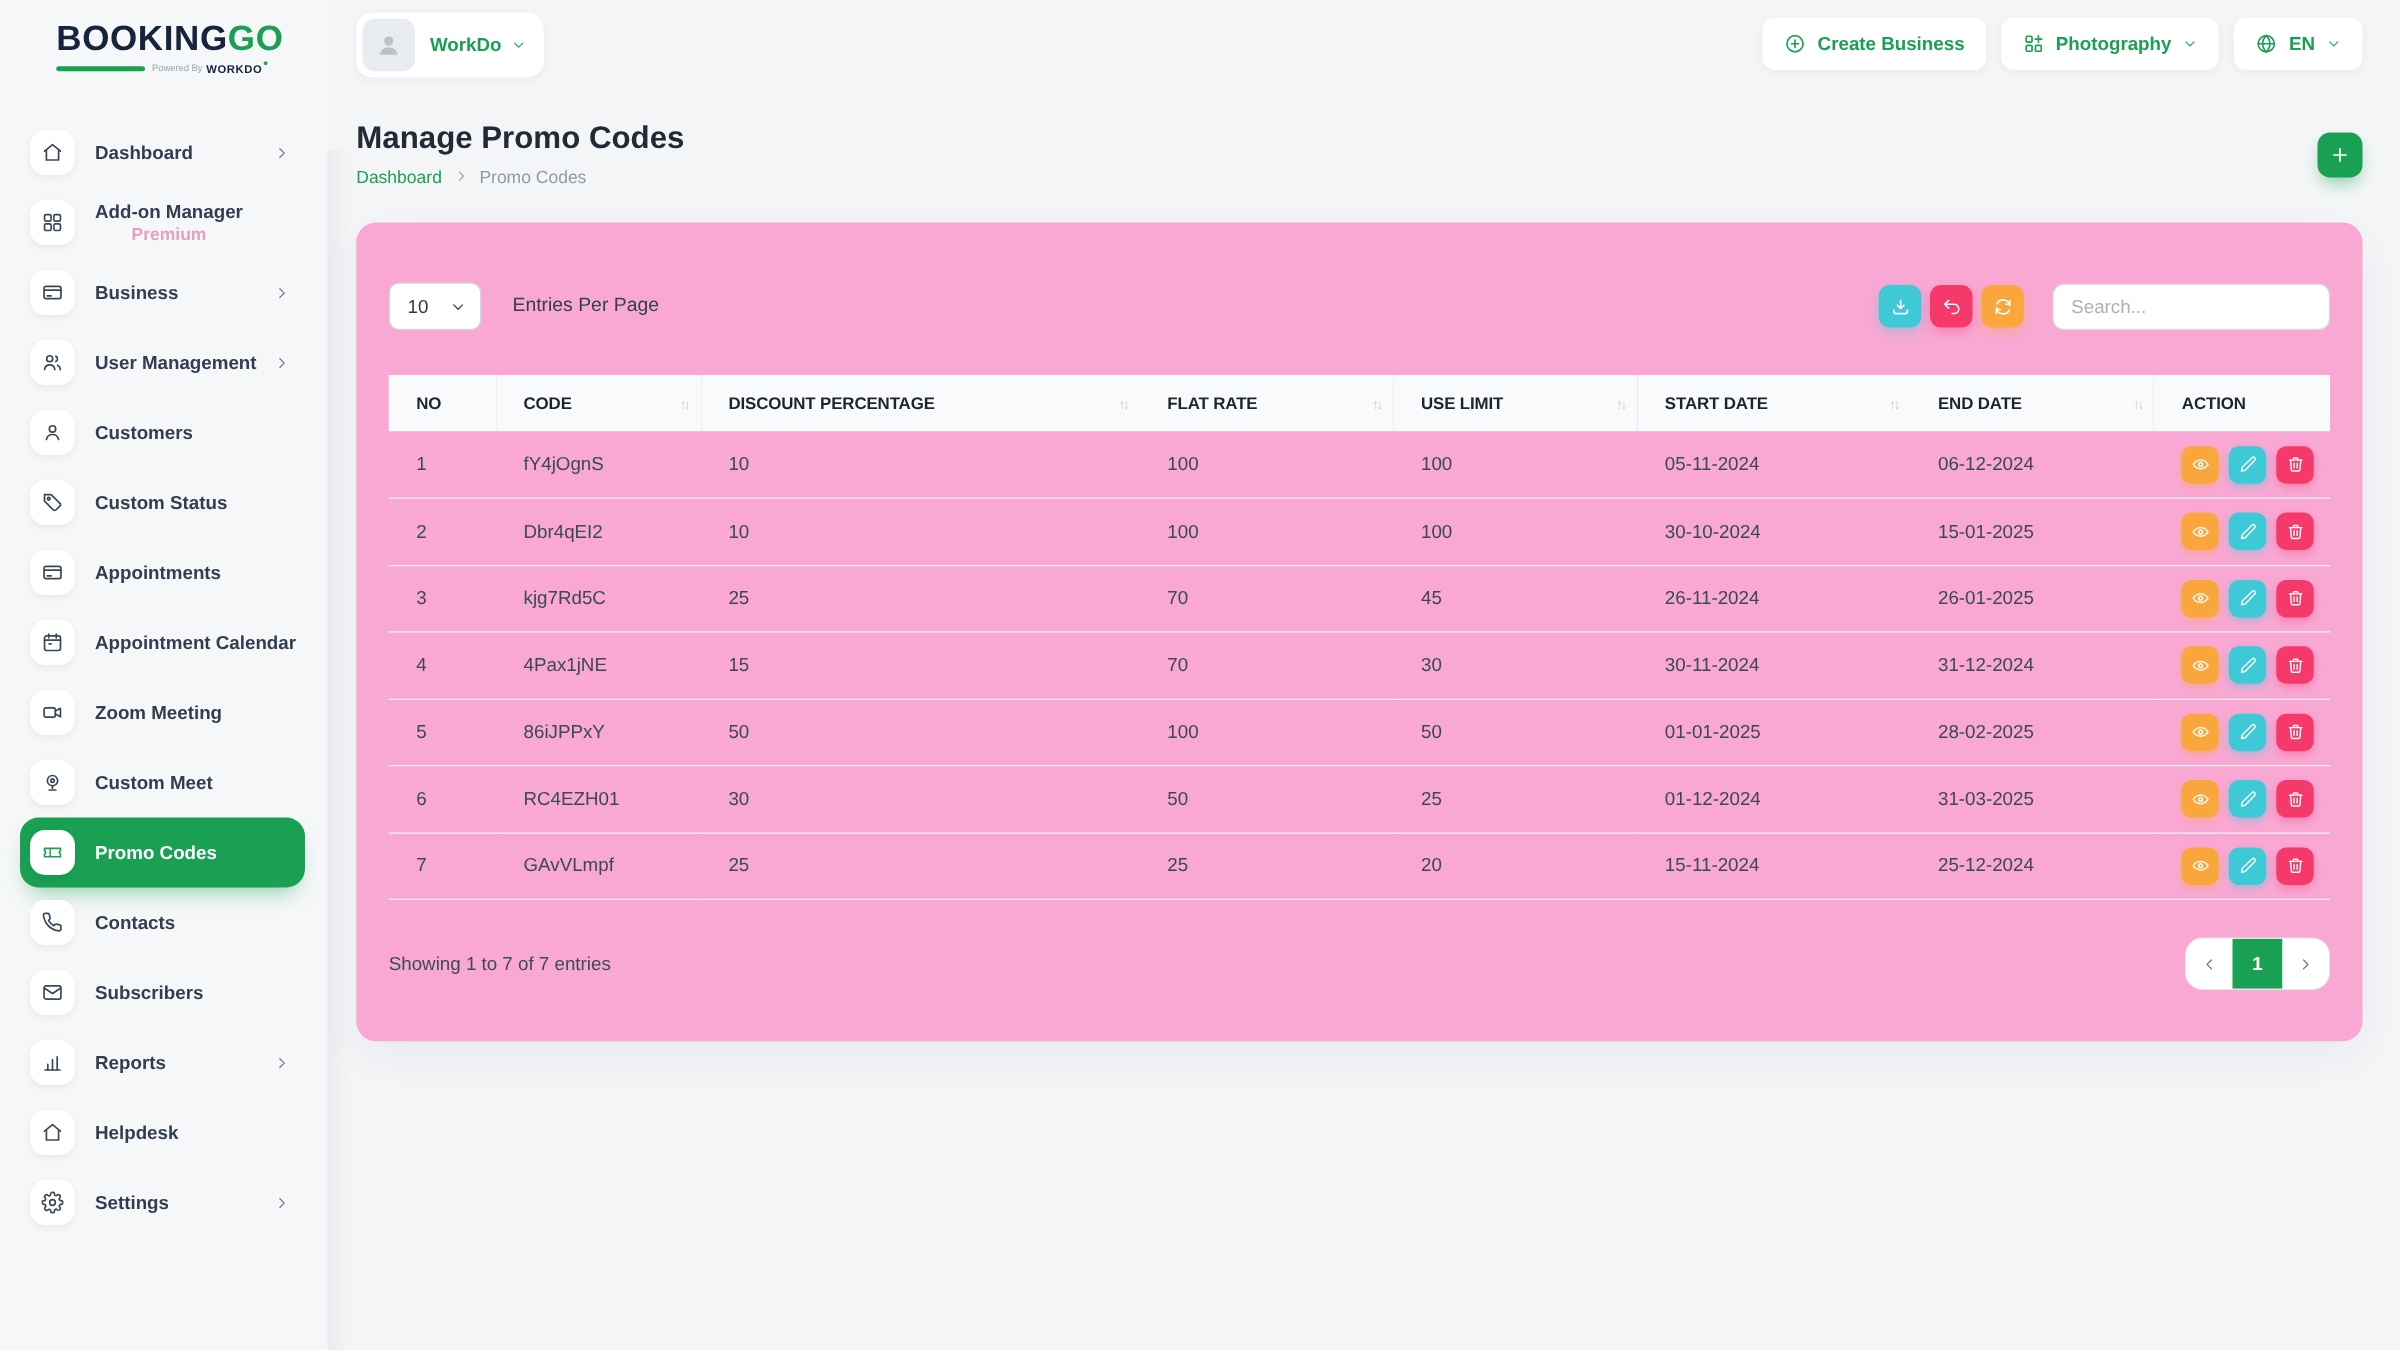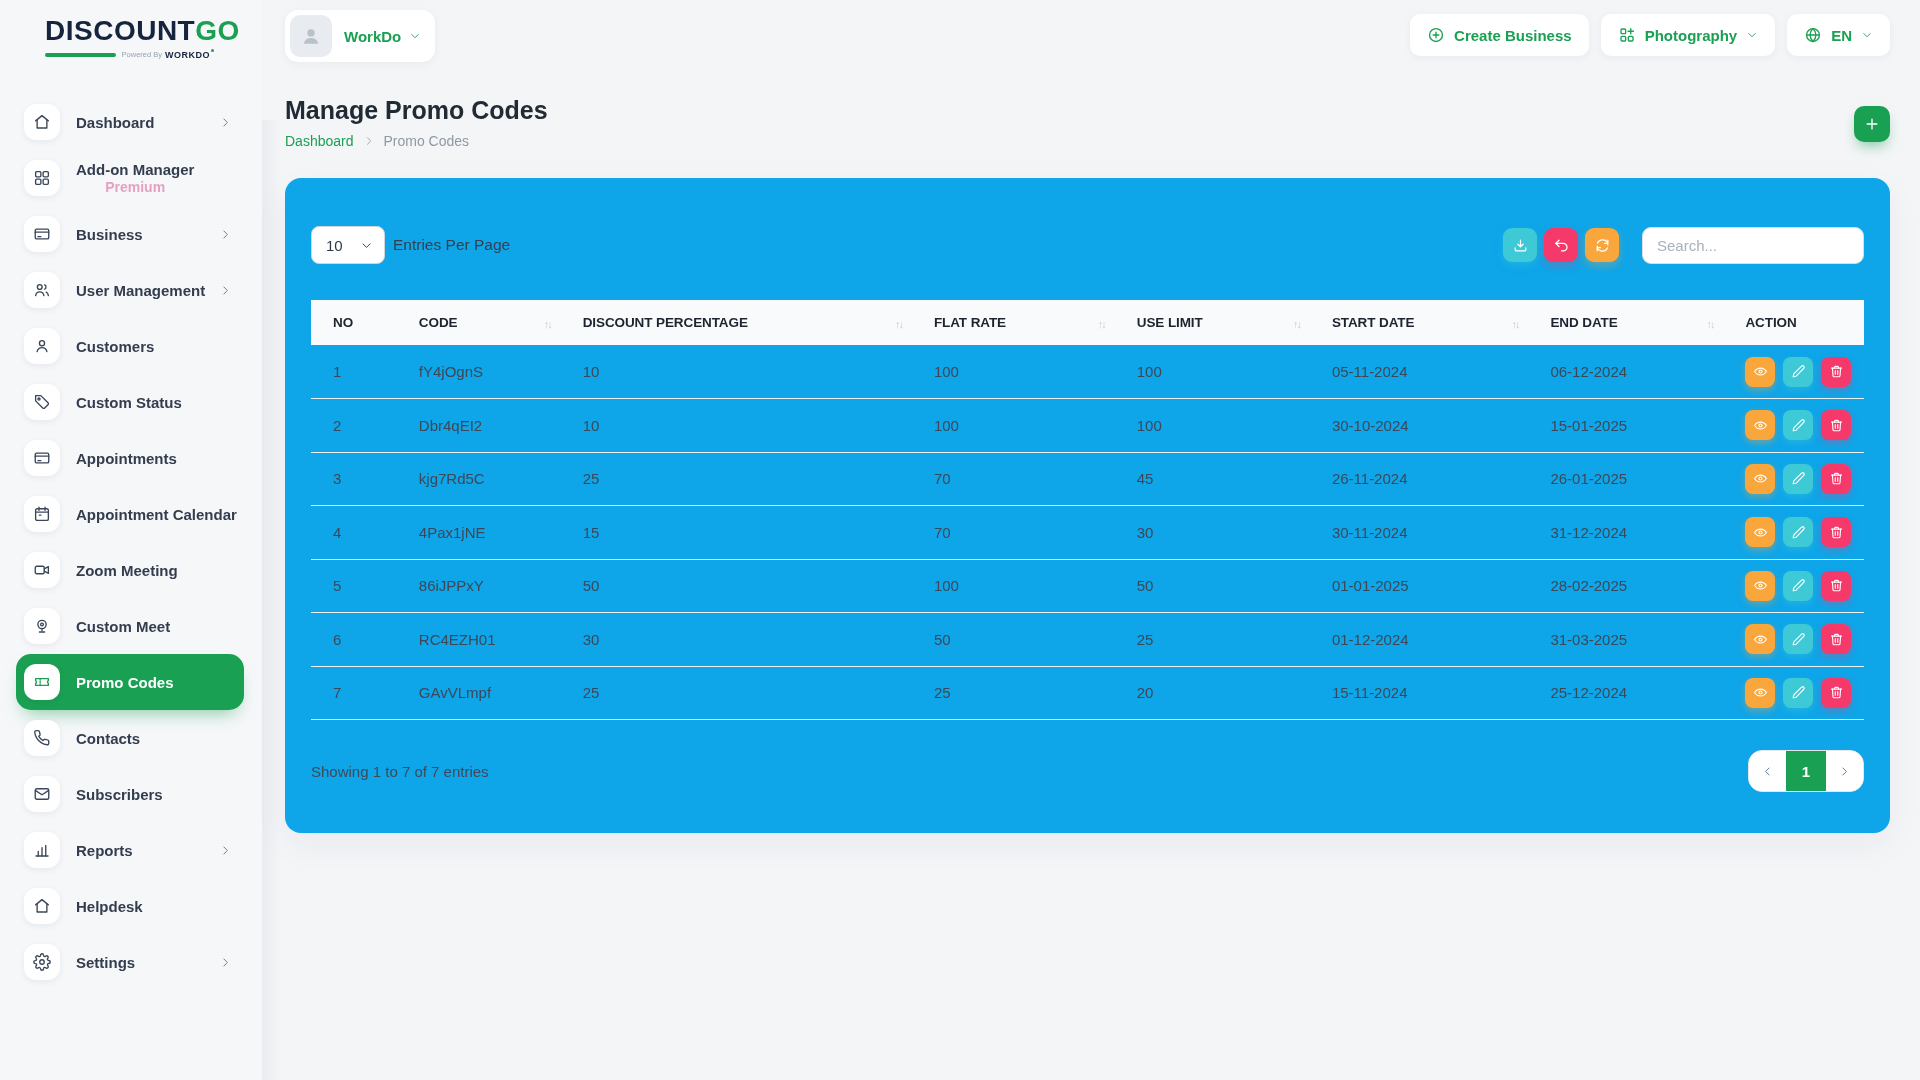--- a/index.html
+++ b/index.html
@@ -61,28 +61,28 @@
   .breadcrumb{ position:absolute; left:285px; top:133px; display:flex; align-items:center; gap:9px; font-size:14px; }
   .crumb-link{ color:var(--accent); cursor:pointer; }
   .crumb-sep{ width:12px; height:12px; color:#9aa3ae; }
   .crumb-current{ color:#8f99a6; }
   .add-btn{ position:absolute; right:30px; top:106px; width:36px; height:36px; border:none; border-radius:10px;
     background:var(--accent); color:#fff; box-shadow:0 7px 14px -4px rgba(26,160,83,.55); cursor:pointer;
     display:flex; align-items:center; justify-content:center; }
   .add-btn .bicon{ width:18px; height:18px; }
 
   
-  .card{ position:absolute; left:285px; top:178px; width:1605px; height:655px; background:#0ea5e9; border-radius:16px;
+  .card{ position:absolute; left:285px; top:178px; width:1605px; height:655px; background:#f9a8d4; border-radius:16px;
     box-shadow:0 12px 34px rgba(24,40,70,.05); }
   .controls{ display:flex; align-items:center; margin:48px 26px 0; }
   .select-box{ width:74px; height:38px; border:1.5px solid #cfd6dd; border-radius:8px; background:#fff;
     display:flex; align-items:center; justify-content:space-between; padding:0 11px 0 14px; cursor:pointer; }
   .select-box span{ font-size:15px; color:#2f3b4a; }
   .select-box .schev{ width:13px; height:13px; color:#2f3b4a; }
-  .entries-label{ margin-left:8px; font-size:15.5px; font-weight:500; color:#333f4e; }
+  .entries-label{ margin-left:25px; font-size:15.5px; font-weight:500; color:#333f4e; }
   .controls-right{ margin-left:auto; display:flex; align-items:center; gap:7px; }
   .icon-btn{ width:34px; height:34px; border:none; border-radius:9px; color:#fff; cursor:pointer;
     display:flex; align-items:center; justify-content:center; }
   .icon-btn .bi{ width:17px; height:17px; }
   .icon-btn.teal{ background:var(--teal); box-shadow:0 4px 9px rgba(62,201,214,.35); }
   .icon-btn.pink{ background:var(--pink); box-shadow:0 4px 9px rgba(245,57,107,.3); }
   .icon-btn.orange{ background:var(--orange); box-shadow:0 4px 9px rgba(249,166,61,.35); }
   .search-input{ margin-left:16px; width:222px; height:37px; border:1.5px solid #d8dee6; border-radius:9px;
     padding:0 14px; font-size:15px; font-family:inherit; color:#3c4858; outline:none; background:#fff; }
   .search-input::placeholder{ color:#a8b1bd; }
@@ -112,21 +112,21 @@
     display:flex; align-items:center; justify-content:center; }
   .page-nav .bi{ width:13px; height:13px; }
   .page-num{ width:40px; border:none; background:var(--accent); color:#fff; font-size:15px; font-weight:600;
     font-family:inherit; cursor:pointer; }
 </style>
 </head>
 <body>
 
 <div class="sidebar">
   <div class="logo">
-    <div class="logo-text"><span>DISCOUNT</span><span class="accent">GO</span></div>
+    <div class="logo-text"><span>BOOKING</span><span class="accent">GO</span></div>
     <div class="logo-sub">
       <span class="logo-line"></span>
       <span class="powered">Powered By</span>
       <span class="powered-brand">WORKDO<span class="dot"></span></span>
     </div>
   </div>
   <div class="nav">
       <div class="nav-item">
     <span class="tile">
           <span class="tile-icon">

